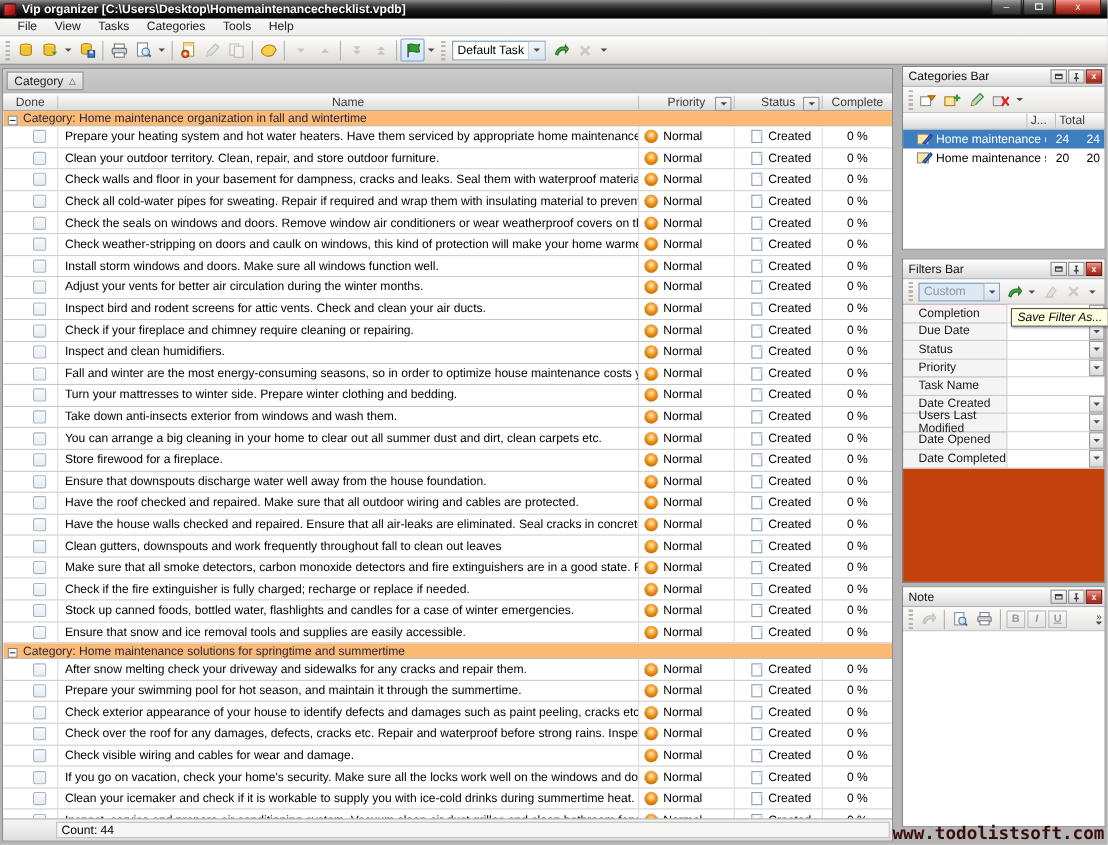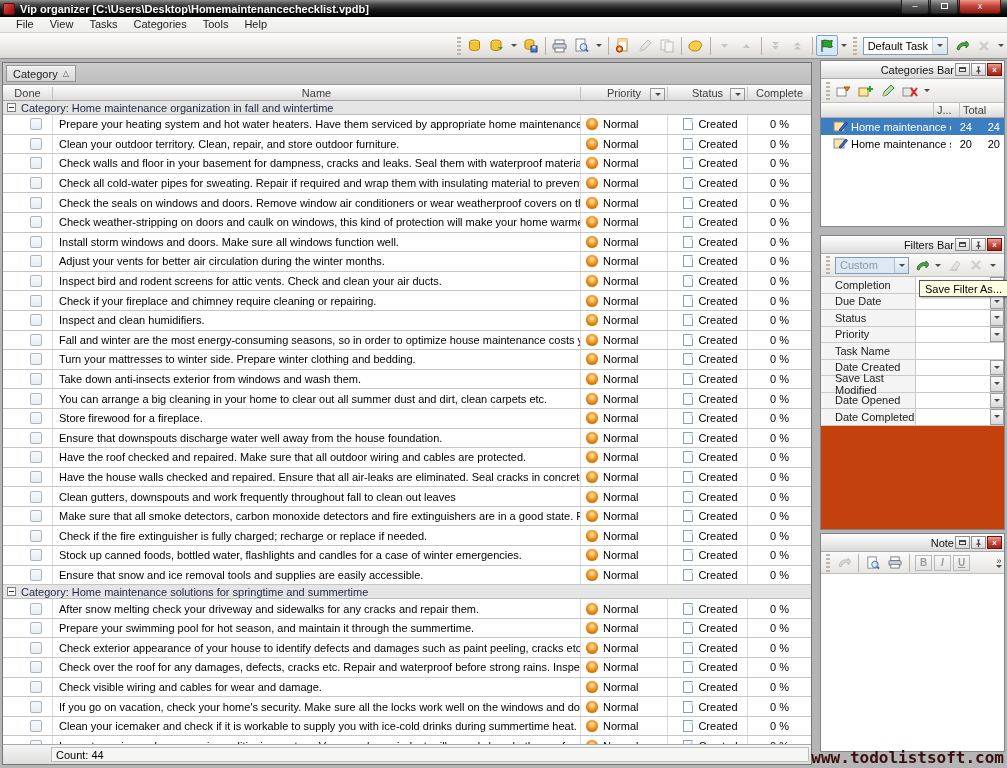--- a/index.html
+++ b/index.html
@@ -22,21 +22,21 @@
   .wbtn.close { background:linear-gradient(#f09a8d,#c4473a 45%,#8f1d12); border-color:#53100a; width:42px; }
   .wbtn .sq { display:inline-block; width:7px; height:6px; border:1px solid #fff; margin-top:3px; }
 
   
   .menubar { position:absolute; left:0; top:17px; width:100%; height:16px;
     background:linear-gradient(#f8f8f8,#ececea); border-bottom:1px solid #d4d2cf;
     display:flex; align-items:center; padding-left:8px; }
   .menu-item { padding:0 8px; line-height:15px; color:#1a1a1a; }
   .toolbar { position:absolute; left:0; top:33px; width:100%; height:26px;
     background:linear-gradient(#fdfdfd,#eceae7 60%,#dcd9d5);
-    border-bottom:1px solid #8f8f8f; display:flex; align-items:center; padding-left:2px;justify-content:flex-end; }
+    border-bottom:1px solid #8f8f8f; display:flex; align-items:center; padding-left:2px; }
   .grip { width:4px; height:18px; margin:0 3px;
     background:repeating-linear-gradient(#b9b6b2 0 2px,transparent 2px 4px); }
   .tbtn { width:22px; height:21px; display:flex; align-items:center; justify-content:center;
     border:1px solid transparent; border-radius:2px; position:relative; }
   .tbtn.active { border-color:#7da2ce; background:linear-gradient(#eaf3fd,#cfe4f7); }
   .tbtn.disabled { opacity:.4; filter:grayscale(1); }
   .tsep { width:1px; height:18px; background:#b4b0ab; margin:0 3px; }
   .car { width:0; height:0; border-left:3px solid transparent; border-right:3px solid transparent;
     border-top:4px solid #4a4a4a; display:inline-block; }
   .car.sm { border-left-width:3px; border-right-width:3px; border-top-width:3px; }
@@ -60,21 +60,21 @@
   .sortglyph { font-size:8px; color:#555; }
   .grid-header { height:16px; display:flex; background:linear-gradient(#ffffff,#ebebea 55%,#dddcda);
     border-bottom:1px solid #a6a6a6; color:#3d3d3d;align-items:center; }
   .hcell { display:flex; align-items:center; justify-content:center; position:relative;
     border-right:1px solid #c2c1bf; }
   .hfilter { position:absolute; right:2px; top:1px; width:15px; height:13px;
     border:1px solid #979797; background:linear-gradient(#fdfdfd,#d9d9d9);
     display:flex; align-items:center; justify-content:center; }
   .grid-body { flex:1; overflow:hidden; background:#fff; }
 
-  .grow { height:14px; display:flex; align-items:center; background:#e5e5e5;
+  .grow { height:14px; display:flex; align-items:flex-end; background:#fdba74;
     border-bottom:1px solid #bcbcbc; color:#1f2544; }
   .expbox { width:9px; height:9px; border:1px solid #7e7e7e; background:#fff;
     margin:0 5px 0 4px; position:relative; flex:none; }
   .expbox::after { content:''; position:absolute; left:1px; right:1px; top:3px; height:1px; background:#333; }
 
   .trow { height:19.6px; display:flex; border-bottom:1px solid #c6c6c6; background:#fff; }
   .c-exp { width:16px; flex:none; }
   .c-done { width:34px; flex:none; display:flex; align-items:center; justify-content:center;
     border-right:1px solid #dadada; }
   .cb { width:12px; height:12px; border:1px solid #a9b5c0; border-radius:2px;
@@ -96,21 +96,21 @@
   .statusbar { height:20px; background:linear-gradient(#f5f5f5,#dededd); border-top:1px solid #ababab;
     position:relative; }
   .status-inset { position:absolute; left:48px; right:2px; top:2px; bottom:2px;
     border:1px solid #bdbdbd; background:#f6f6f5; display:flex; align-items:center; padding-left:4px; }
 
   
   .panel { position:absolute; left:820px; width:185px; border:1px solid #80858c; background:#f1f1f1;
     display:flex; flex-direction:column; }
   .p-head { height:18px; background:linear-gradient(#ffffff,#dadada); border-bottom:1px solid #a9a9a9;
     display:flex; align-items:center; padding:0 2px 0 5px; }
-  .p-title { flex:1; color:#111;text-align:right; }
+  .p-title { flex:1; color:#111; }
   .pbtn { width:15px; height:13px; border:1px solid #8e8e8e; margin-left:1px;
     background:linear-gradient(#ffffff,#d8d8d8); display:flex; align-items:center; justify-content:center;
     font-size:8px; color:#333; }
   .pbtn.close { background:linear-gradient(#ec9f97,#c4473a 55%,#9e2315); border-color:#6f1309; color:#fff;
     font-weight:bold; }
   .pbtn .sq { width:7px; height:5px; border:1px solid #444; border-top:2px solid #444; }
   .p-toolbar { background:linear-gradient(#fbfbfb,#e7e5e2); border-bottom:1px solid #bdbdbd;
     display:flex; align-items:center; padding-left:2px; }
 
   
@@ -134,21 +134,21 @@
   .frow .fval { flex:1; background:#fff; }
   .frow .fdrop { width:14px; flex:none; border:1px solid #9b9b9b;
     background:linear-gradient(#fdfdfd,#d9d9d9); display:flex; align-items:center; justify-content:center; }
   .f-combo { display:flex; align-items:center; height:17px; border:1px solid #7f9db9;
     background:#dce9f5; margin:0 2px; }
   .f-combo .cval { width:58px; padding:0 4px; color:#8b97a4; }
   .f-combo .cbtn { width:14px; height:15px; border-left:1px solid #aebfce;
     background:linear-gradient(#f4f8fb,#d0dfec); display:flex; align-items:center; justify-content:center; }
   .tooltip { position:absolute; left:98px; top:44px; height:17px; padding:2px 5px;
     background:#ffffe1; border:1px solid #555; box-shadow:1px 1px 2px rgba(0,0,0,.35);
-    white-space:nowrap; z-index:5; color:#000; }
+    white-space:nowrap; z-index:5; color:#000;font-style:italic; }
 
   
   .note-content { flex:1; background:#fff; }
   .fmtbtn { width:17px; height:16px; border:1px solid #b9b9b9; margin-left:2px;
     background:linear-gradient(#fafafa,#e2e2e2); color:#9b9b9b; font-weight:bold;
     display:flex; align-items:center; justify-content:center; font-size:10px; }
   .fmtbtn.i { font-style:italic; } .fmtbtn.u { text-decoration:underline; }
   .overflow { margin-left:auto; margin-right:2px; display:flex; flex-direction:column;
     align-items:center; color:#333; font-size:9px; line-height:8px; }
 
@@ -1200,21 +1200,21 @@
 
   </div>
           <div class="frow">
     <span class="flabel">Date Created</span>
     <span class="fval"></span>
     <span class="fdrop">
               <span class="car sm"></span>
             </span>
   </div>
           <div class="frow">
-    <span class="flabel">Save Last Modified</span>
+    <span class="flabel">Users Last Modified</span>
     <span class="fval"></span>
     <span class="fdrop">
               <span class="car sm"></span>
             </span>
   </div>
           <div class="frow">
     <span class="flabel">Date Opened</span>
     <span class="fval"></span>
     <span class="fdrop">
               <span class="car sm"></span>

